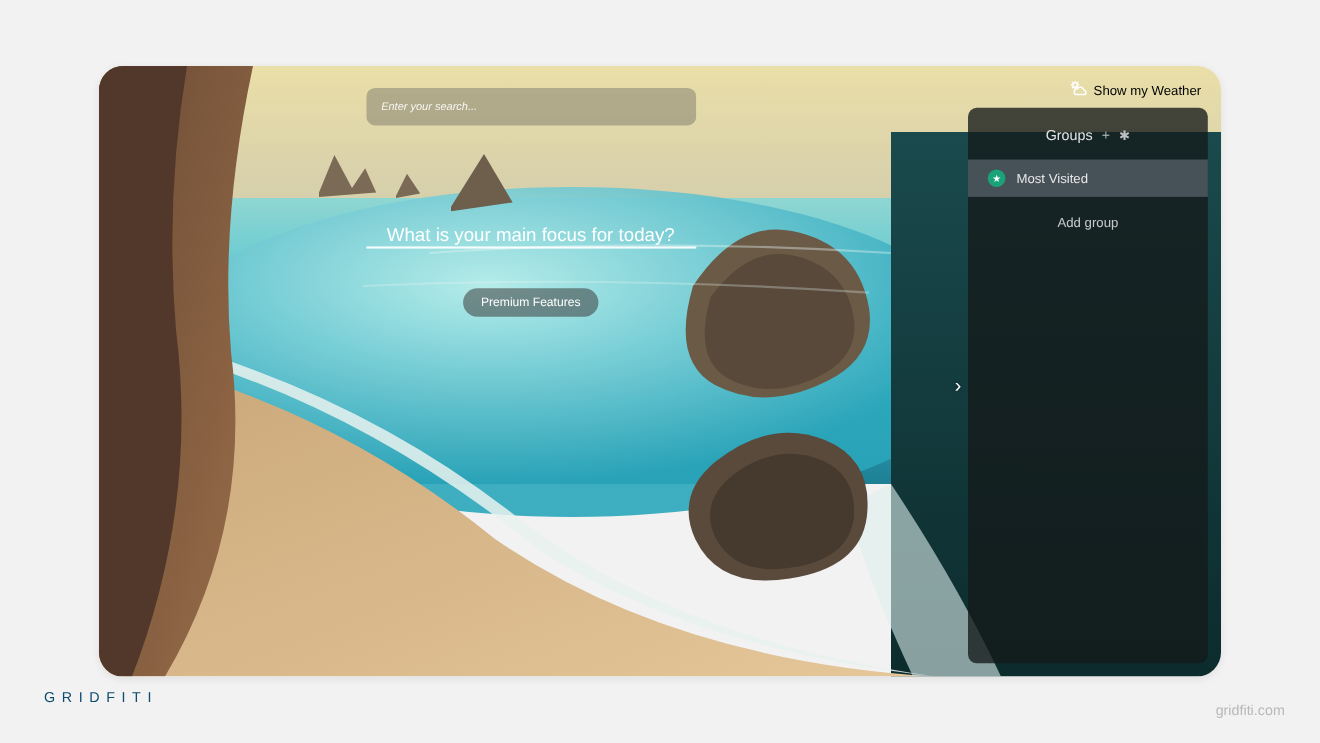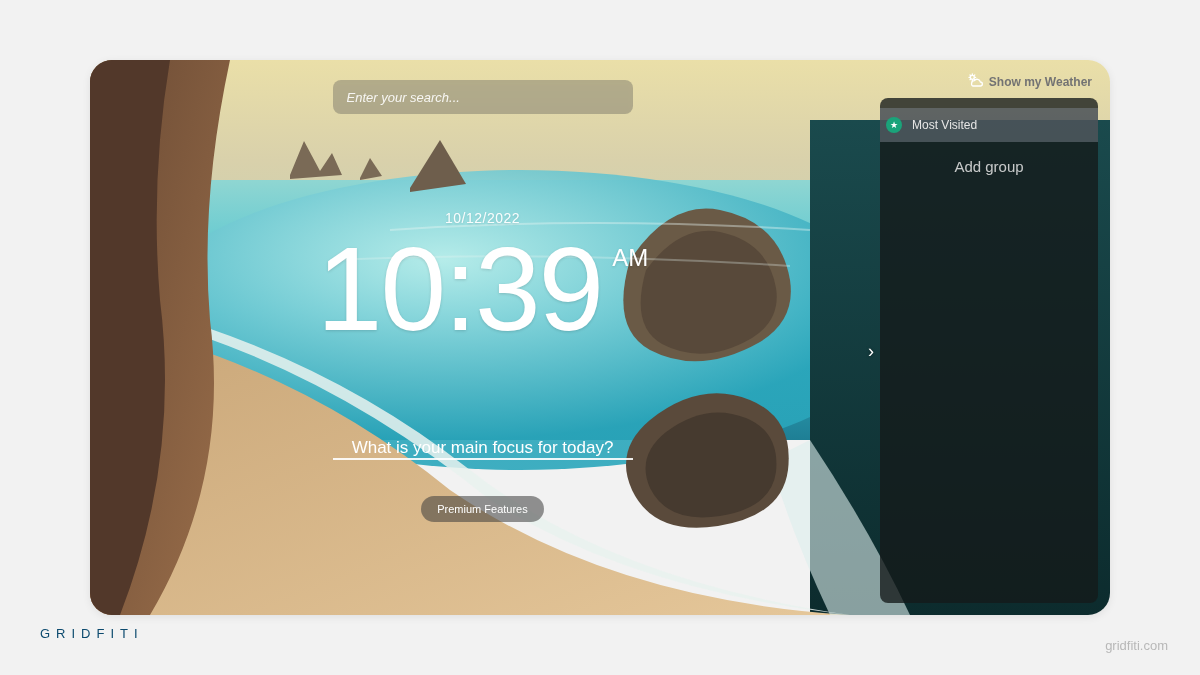--- a/index.html
+++ b/index.html
@@ -58,21 +58,21 @@
     backdrop-filter: blur(2px);
     display: flex;
     align-items: center;
     padding: 0 14px;
   }
   .search-bar input {
     width: 100%;
     border: none;
     background: transparent;
     color: #0369a1;
-    font-size: 13px;
+    font-size: 10px;
     font-style: italic;
     outline: none;
   }
   .search-bar input::placeholder { color: rgba(255,255,255,0.9); }
 
   .clock-block {
     margin-top: 96px;
     text-align: center;
     text-shadow: 0 1px 3px rgba(0,0,0,0.15);
   }
@@ -127,25 +127,24 @@
   }
 
   
   .weather {
     position: absolute;
     top: 12px;
     right: 18px;
     display: flex;
     align-items: center;
     gap: 6px;
-    color: #737373;
+    color: #000000;
     font-size: 12px;
     cursor: pointer;
     z-index: 5;
-    font-weight: bold;
   }
   .weather svg { width: 16px; height: 16px; }
 
   
   .sidebar {
     position: absolute;
     top: 38px;
     right: 12px;
     bottom: 12px;
     width: 218px;
@@ -162,41 +161,41 @@
     gap: 6px;
     padding: 6px 0 14px;
   }
   .sidebar-title { font-size: 13px; }
   .sidebar-header .hicon { opacity: 0.8; cursor: pointer; font-size: 12px; }
 
   .group-item {
     display: flex;
     align-items: center;
     gap: 10px;
-    padding: 9px 6px;
+    padding: 9px 18px;
     cursor: pointer;
   }
   .group-item.active { background: rgba(130,140,150,0.45); }
   .group-icon {
     width: 16px; height: 16px;
     border-radius: 50%;
     display: flex; align-items: center; justify-content: center;
     font-size: 9px;
     color: #fff;
   }
   .gi-star { background: #1aa37a; }
   .gi-star::before { content: "★"; }
   .gi-square { background: #12c98f; border-radius: 3px; }
   .gi-circle { background: #1aa37a; }
   .gi-circle::before { content: "⌂"; font-size: 9px; }
 
   .add-group {
     text-align: center;
     padding: 16px 0;
-    font-size: 15px;
+    font-size: 12px;
     opacity: 0.85;
     cursor: pointer;
   }
 
   .collapse-handle {
     position: absolute;
     left: -12px;
     top: 50%;
     transform: translateY(-50%);
     color: #fff;
@@ -283,38 +282,36 @@
       </svg>
     </span>
     <span>Show my Weather</span>
   </div>
 
   <div class="center-col">
     <div class="search-bar">
       <input type="text" placeholder="Enter your search..." style="">
     </div>
 
-    <div class="clock-block">
-      <div class="date">10/12/2022</div>
-      <div class="clock-row">
-        <div class="clock-time">10:39</div>
-        <div class="clock-ampm">AM</div>
-      </div>
-    </div>
 
     <div class="focus-block">
       <div class="focus-prompt">What is your main focus for today?</div>
       <div class="focus-underline"></div>
     </div>
 
     <div class="premium-pill">Premium Features</div>
   </div>
 
   <div class="sidebar">
     <div class="collapse-handle">›</div>
+    <div class="sidebar-header">
+      <span class="sidebar-title">Groups</span>
+      <span class="hicon">＋</span>
+      <span class="hicon">✱</span>
+    </div>
 
     <div class="group-item active">
       <span class="group-icon gi-star"></span>
       <span>Most Visited</span>
     </div>
 
     <div class="add-group">Add group</div>
   </div>
 </div>
 

